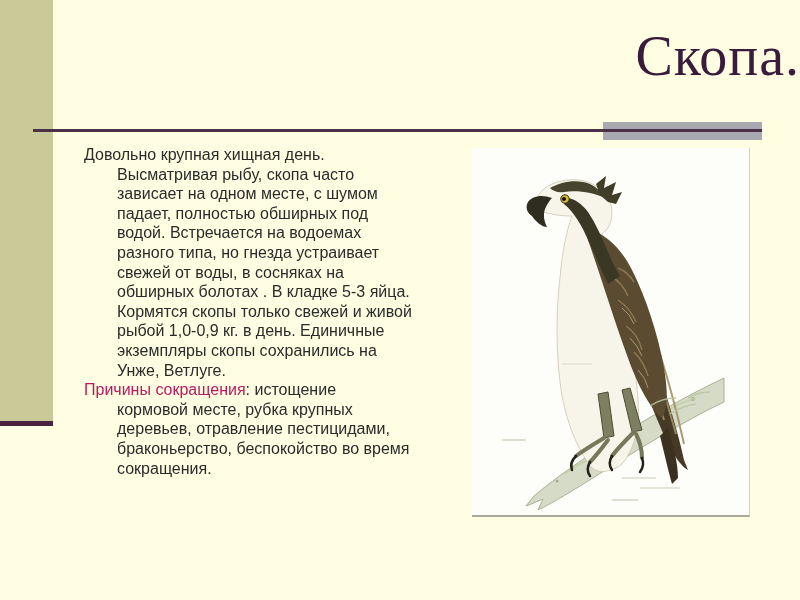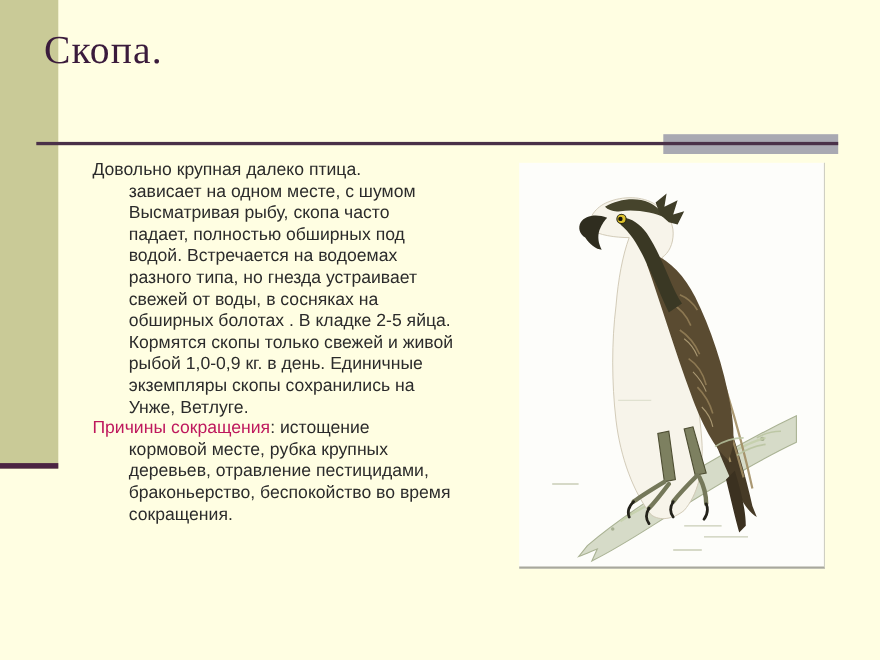--- a/index.html
+++ b/index.html
@@ -13,23 +13,23 @@
 
   .left-bar {
     position: absolute; left: 0; top: 0;
     width: 53px; height: 421px;
     background: #c9ca97;
     border-bottom: 5px solid #4b2342;
   }
 
   .slide-title {
     position: absolute; left: 40px; top: 24px; width: 760px;
-    text-align: left;
+    text-align: right;
     font-family: "Liberation Serif", serif;
-    font-size: 36px; font-weight: 400;
+    font-size: 56px; font-weight: 400;
     color: #3a1b3c;
     letter-spacing: 1px;
   }
 
   .gray-bar {
     position: absolute; left: 603px; top: 122px;
     width: 159px; height: 18px;
     background: #a9a9b2;
   }
   .title-rule {
@@ -62,28 +62,28 @@
 <div class="slide">
 
   <div class="left-bar"></div>
 
   <div class="slide-title">Скопа.</div>
 
   <div class="gray-bar"></div>
   <div class="title-rule"></div>
 
   <div class="text-block">
-    <div class="line first">Довольно крупная далеко птица.</div>
+    <div class="line first">Довольно крупная хищная день.</div>
+    <div class="line cont">Высматривая рыбу, скопа часто</div>
     <div class="line cont">зависает на одном месте, с шумом</div>
-    <div class="line cont">Высматривая рыбу, скопа часто</div>
     <div class="line cont">падает, полностью обширных под</div>
     <div class="line cont">водой. Встречается на водоемах</div>
     <div class="line cont">разного типа, но гнезда устраивает</div>
     <div class="line cont">свежей от воды, в сосняках на</div>
-    <div class="line cont">обширных болотах . В кладке 2-5 яйца.</div>
+    <div class="line cont">обширных болотах . В кладке 5-3 яйца.</div>
     <div class="line cont">Кормятся скопы только свежей и живой</div>
     <div class="line cont">рыбой 1,0-0,9 кг. в день. Единичные</div>
     <div class="line cont">экземпляры скопы сохранились на</div>
     <div class="line cont">Унже, Ветлуге.</div>
 
     <div class="line first">
       <span class="red">Причины сокращения</span><span>: истощение</span>
     </div>
     <div class="line cont">кормовой месте, рубка крупных</div>
     <div class="line cont">деревьев, отравление пестицидами,</div>

